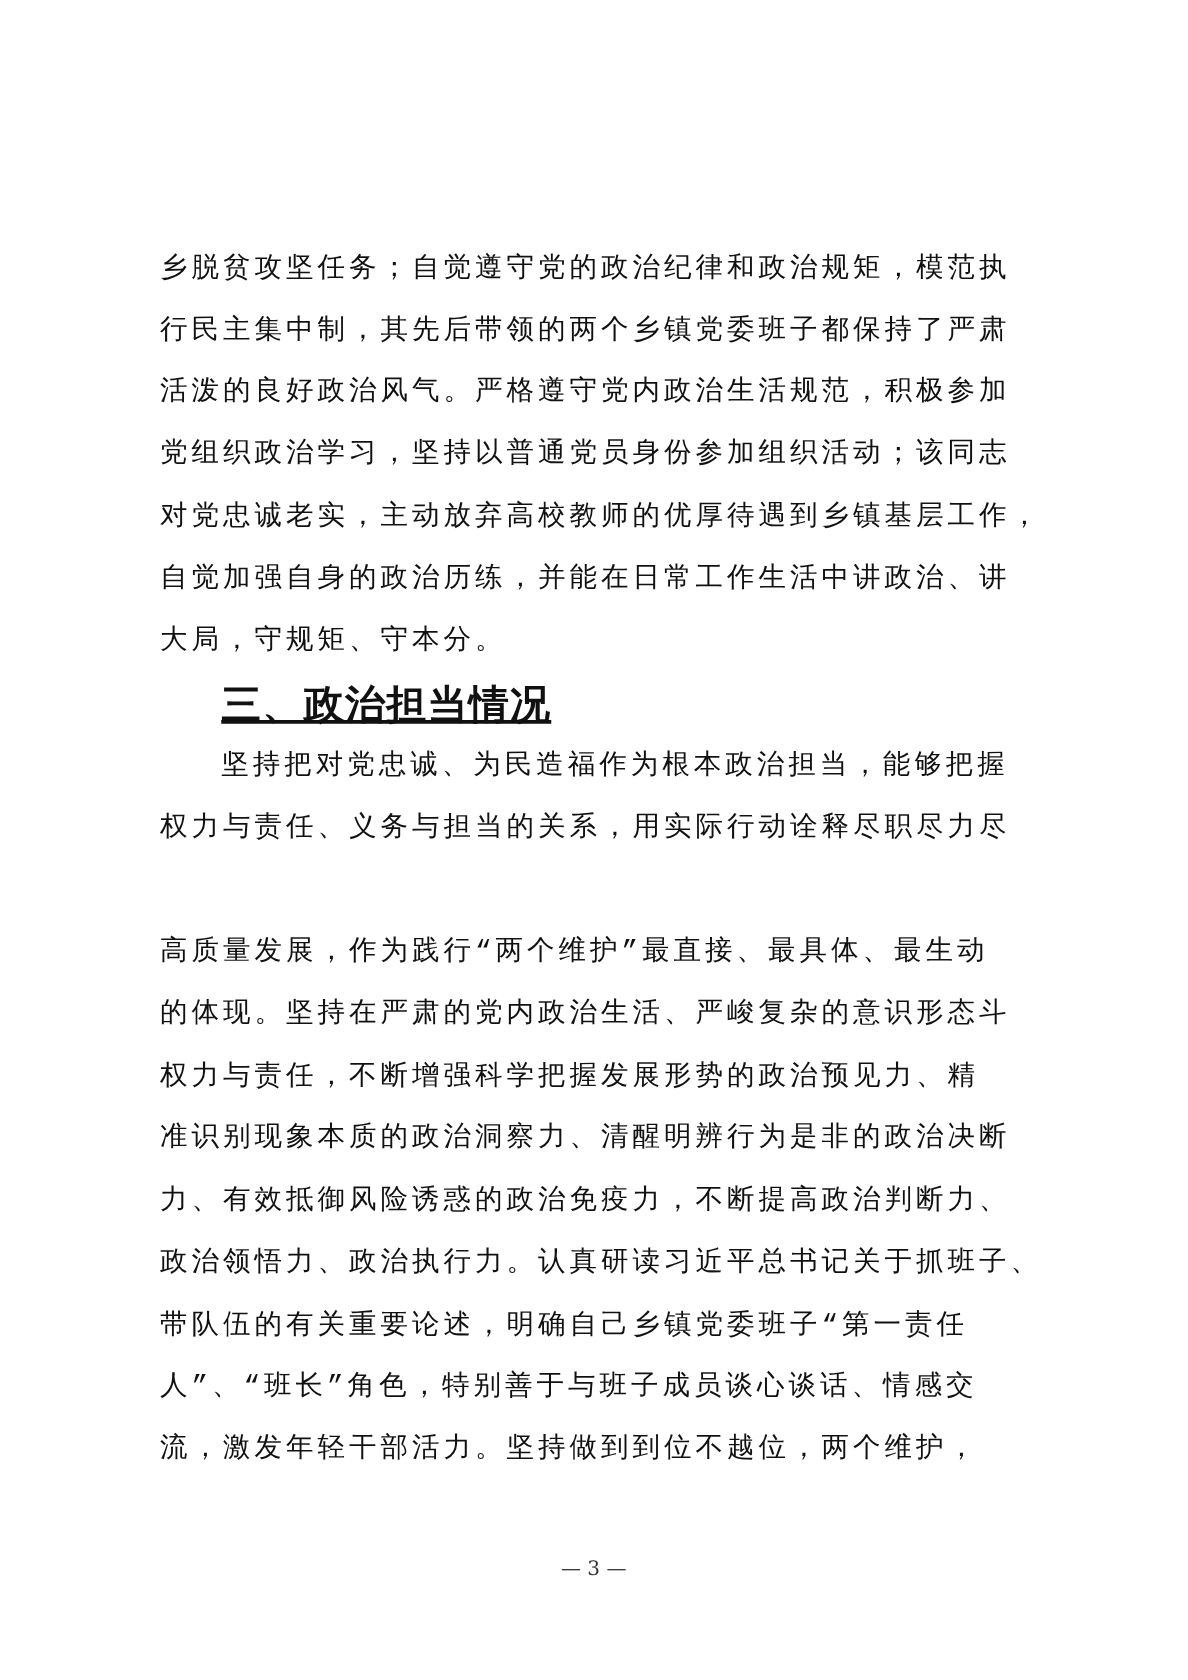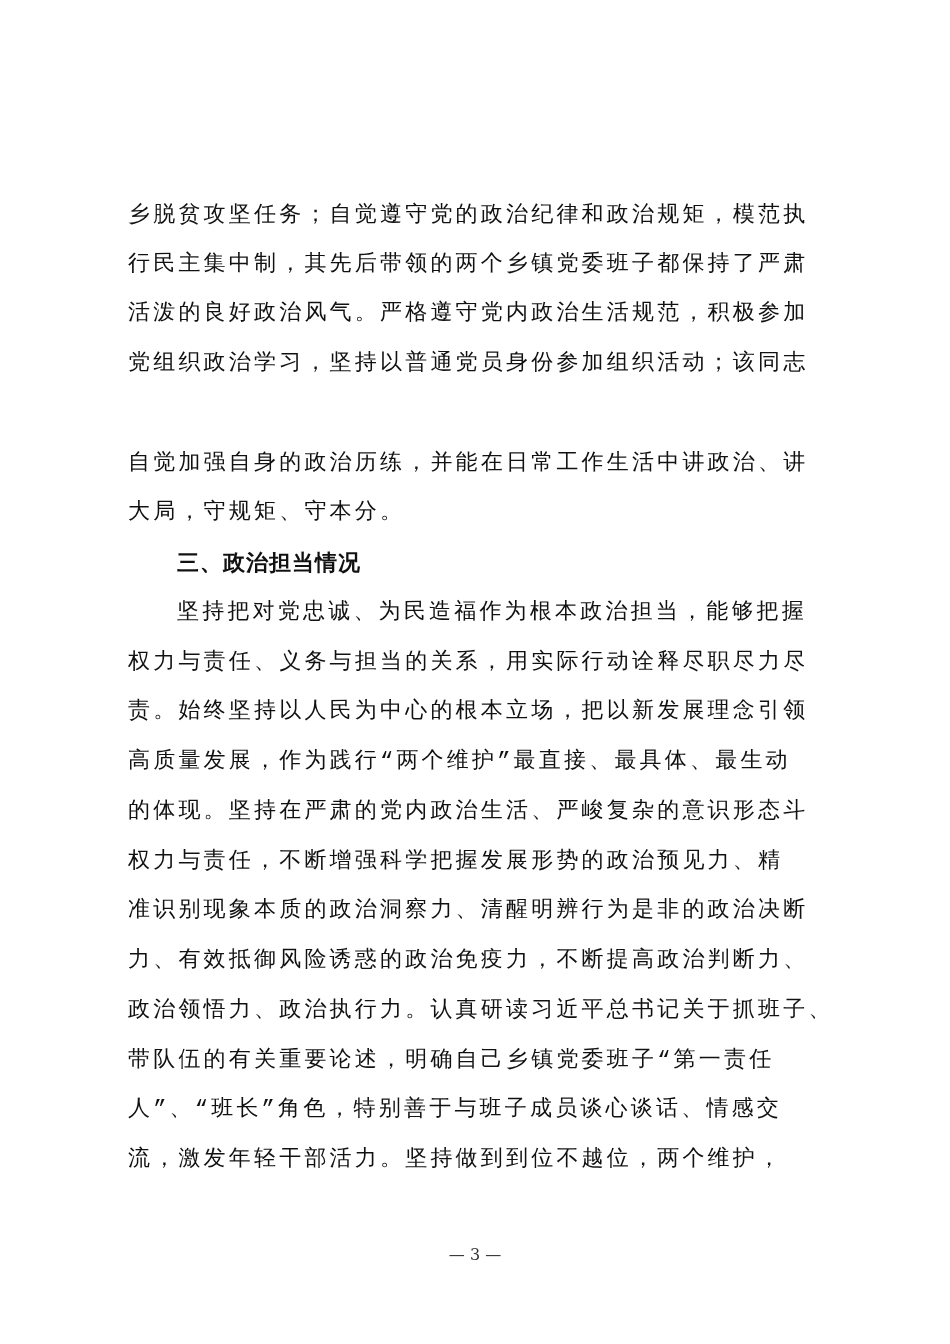--- a/index.html
+++ b/index.html
@@ -34,25 +34,26 @@
     letter-spacing: 3.2px;
     font-family: Liberation Mono, monospace;
   }
   .line.indent {
     left: 177px;
   }
   .heading {
     position: absolute;
     left: 177px;
     height: 40px;
-    font-size: 22px;
+    font-size: 32px;
     line-height: 40px;
     font-weight: bold;
     white-space: nowrap;
     letter-spacing: 1px;
+    text-decoration: underline;
   }
   .page-number {
     position: absolute;
     left: 0;
     width: 950px;
     top: 1245px;
     text-align: center;
     font-family: "DejaVu Serif", "Liberation Serif", serif;
     font-size: 16px;
     color: #333333;
@@ -60,28 +61,28 @@
 </style>
 </head>
 <body>
 
 <div class="page">
 
   <div class="line" style="top:196px">乡脱贫攻坚任务；自觉遵守党的政治纪律和政治规矩，模范执</div>
   <div class="line" style="top:245px">行民主集中制，其先后带领的两个乡镇党委班子都保持了严肃</div>
   <div class="line" style="top:294px">活泼的良好政治风气。严格遵守党内政治生活规范，积极参加</div>
   <div class="line" style="top:344px">党组织政治学习，坚持以普通党员身份参加组织活动；该同志</div>
+  <div class="line" style="top:394px">对党忠诚老实，主动放弃高校教师的优厚待遇到乡镇基层工作，</div>
   <div class="line" style="top:444px">自觉加强自身的政治历练，并能在日常工作生活中讲政治、讲</div>
   <div class="line" style="top:493px">大局，守规矩、守本分。</div>
 
   <div class="heading" style="top:543px">三、政治担当情况</div>
 
   <div class="line indent" style="top:593px">坚持把对党忠诚、为民造福作为根本政治担当，能够把握</div>
   <div class="line" style="top:643px">权力与责任、义务与担当的关系，用实际行动诠释尽职尽力尽</div>
-  <div class="line" style="top:692px">责。始终坚持以人民为中心的根本立场，把以新发展理念引领</div>
   <div class="line" style="top:742px">高质量发展，作为践行“两个维护”最直接、最具体、最生动</div>
   <div class="line" style="top:792px">的体现。坚持在严肃的党内政治生活、严峻复杂的意识形态斗</div>
   <div class="line" style="top:842px">权力与责任，不断增强科学把握发展形势的政治预见力、精</div>
   <div class="line" style="top:891px">准识别现象本质的政治洞察力、清醒明辨行为是非的政治决断</div>
   <div class="line" style="top:991px">政治领悟力、政治执行力。认真研读习近平总书记关于抓班子、</div>
   <div class="line" style="top:941px">力、有效抵御风险诱惑的政治免疫力，不断提高政治判断力、</div>
   <div class="line" style="top:1041px">带队伍的有关重要论述，明确自己乡镇党委班子“第一责任</div>
   <div class="line" style="top:1090px">人”、“班长”角色，特别善于与班子成员谈心谈话、情感交</div>
   <div class="line" style="top:1140px">流，激发年轻干部活力。坚持做到到位不越位，两个维护，</div>
 

